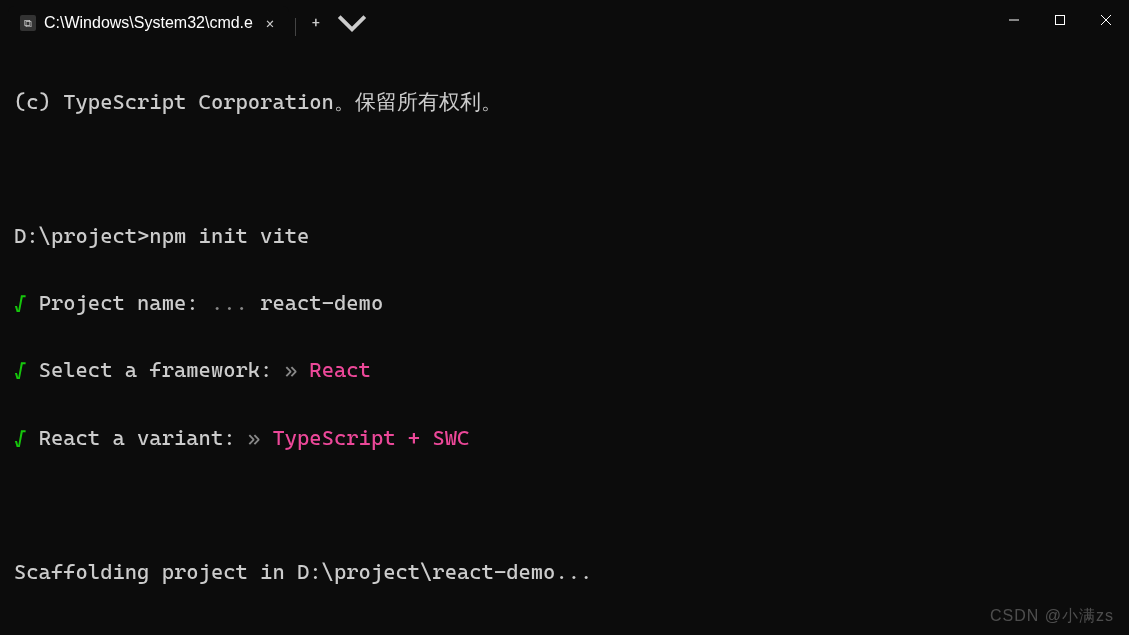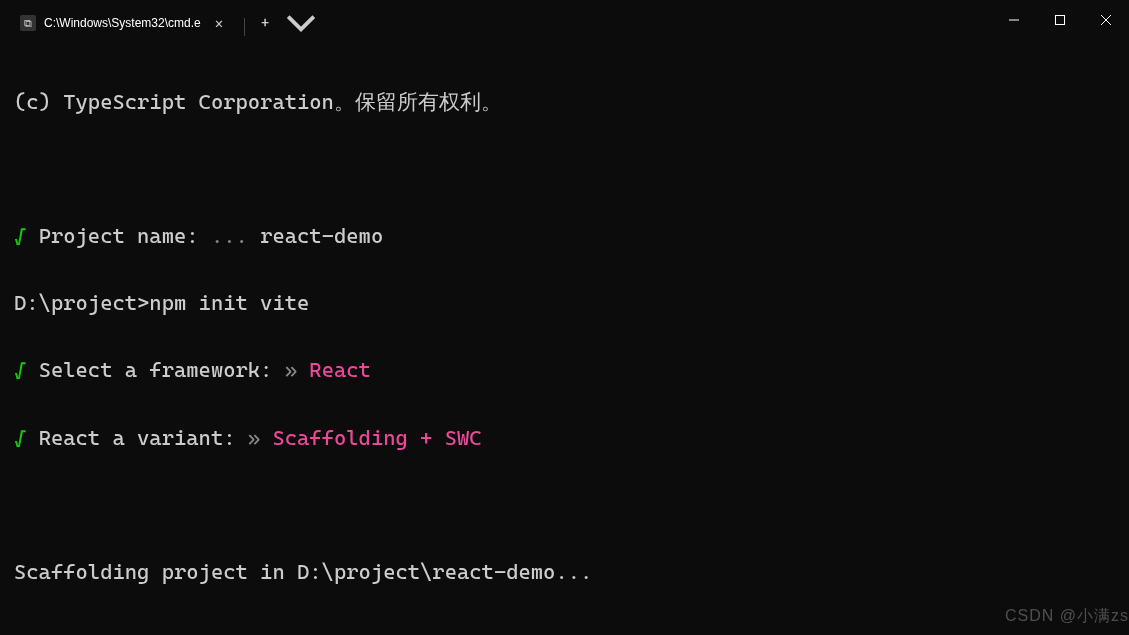--- a/index.html
+++ b/index.html
@@ -37,21 +37,21 @@
       display: flex;
       align-items: center;
       justify-content: center;
       color: #ccc;
       font-size: 11px;
       background: #333;
       border-radius: 2px;
     }
     .tab-title {
       color: #ffffff;
-      font-size: 12px;
+      font-size: 16px;
       font-family: "Segoe UI", sans-serif;
       flex: 1;
       white-space: nowrap;
       overflow: hidden;
       text-overflow: ellipsis;
     }
     .tab-close {
       color: #ccc;
       font-size: 14px;
       width: 18px;
@@ -107,21 +107,21 @@
       font-family: Consolas, "Cascadia Mono", monospace;
       white-space: pre;
     }
     .line { white-space: pre-wrap; }
     .check { color: #16c60c; }
     .blue { color: #ec4899; }
     .dim { color: #888; }
     .watermark {
       position: absolute;
       bottom: 8px;
-      right: 0;
+      right: 15px;
       color: rgba(200,200,200,0.35);
       font-size: 16px;
       font-family: sans-serif;
       letter-spacing: 1px;
     }
   </style>
 </head>
 <body>
 
 <div class="titlebar">
@@ -155,24 +155,24 @@
           <line x1="0" y1="0" x2="10" y2="10" stroke="#fff" stroke-width="1"></line>
           <line x1="10" y1="0" x2="0" y2="10" stroke="#fff" stroke-width="1"></line>
         </svg>
     </div>
   </div>
 </div>
 
 <div class="terminal">
 <div class="line">(c) TypeScript Corporation。保留所有权利。</div>
 <div class="line">&nbsp;</div>
+<div class="line"><span>D:\project&gt;</span><span>npm init vite</span></div>
 <div class="line"><span class="check">√</span> <span>Project name:</span> <span class="dim">...</span> <span>react-demo</span></div>
-<div class="line"><span>D:\project&gt;</span><span>npm init vite</span></div>
 <div class="line"><span class="check">√</span> <span>Select a framework:</span> <span class="dim">»</span> <span class="blue">React</span></div>
-<div class="line"><span class="check">√</span> <span>React a variant:</span> <span class="dim">»</span> <span class="blue">Scaffolding + SWC</span></div>
+<div class="line"><span class="check">√</span> <span>React a variant:</span> <span class="dim">»</span> <span class="blue">TypeScript + SWC</span></div>
 <div class="line">&nbsp;</div>
 <div class="line">Scaffolding project in D:\project\react-demo...</div>
 
 
 
 
 
 
 </div>
 

